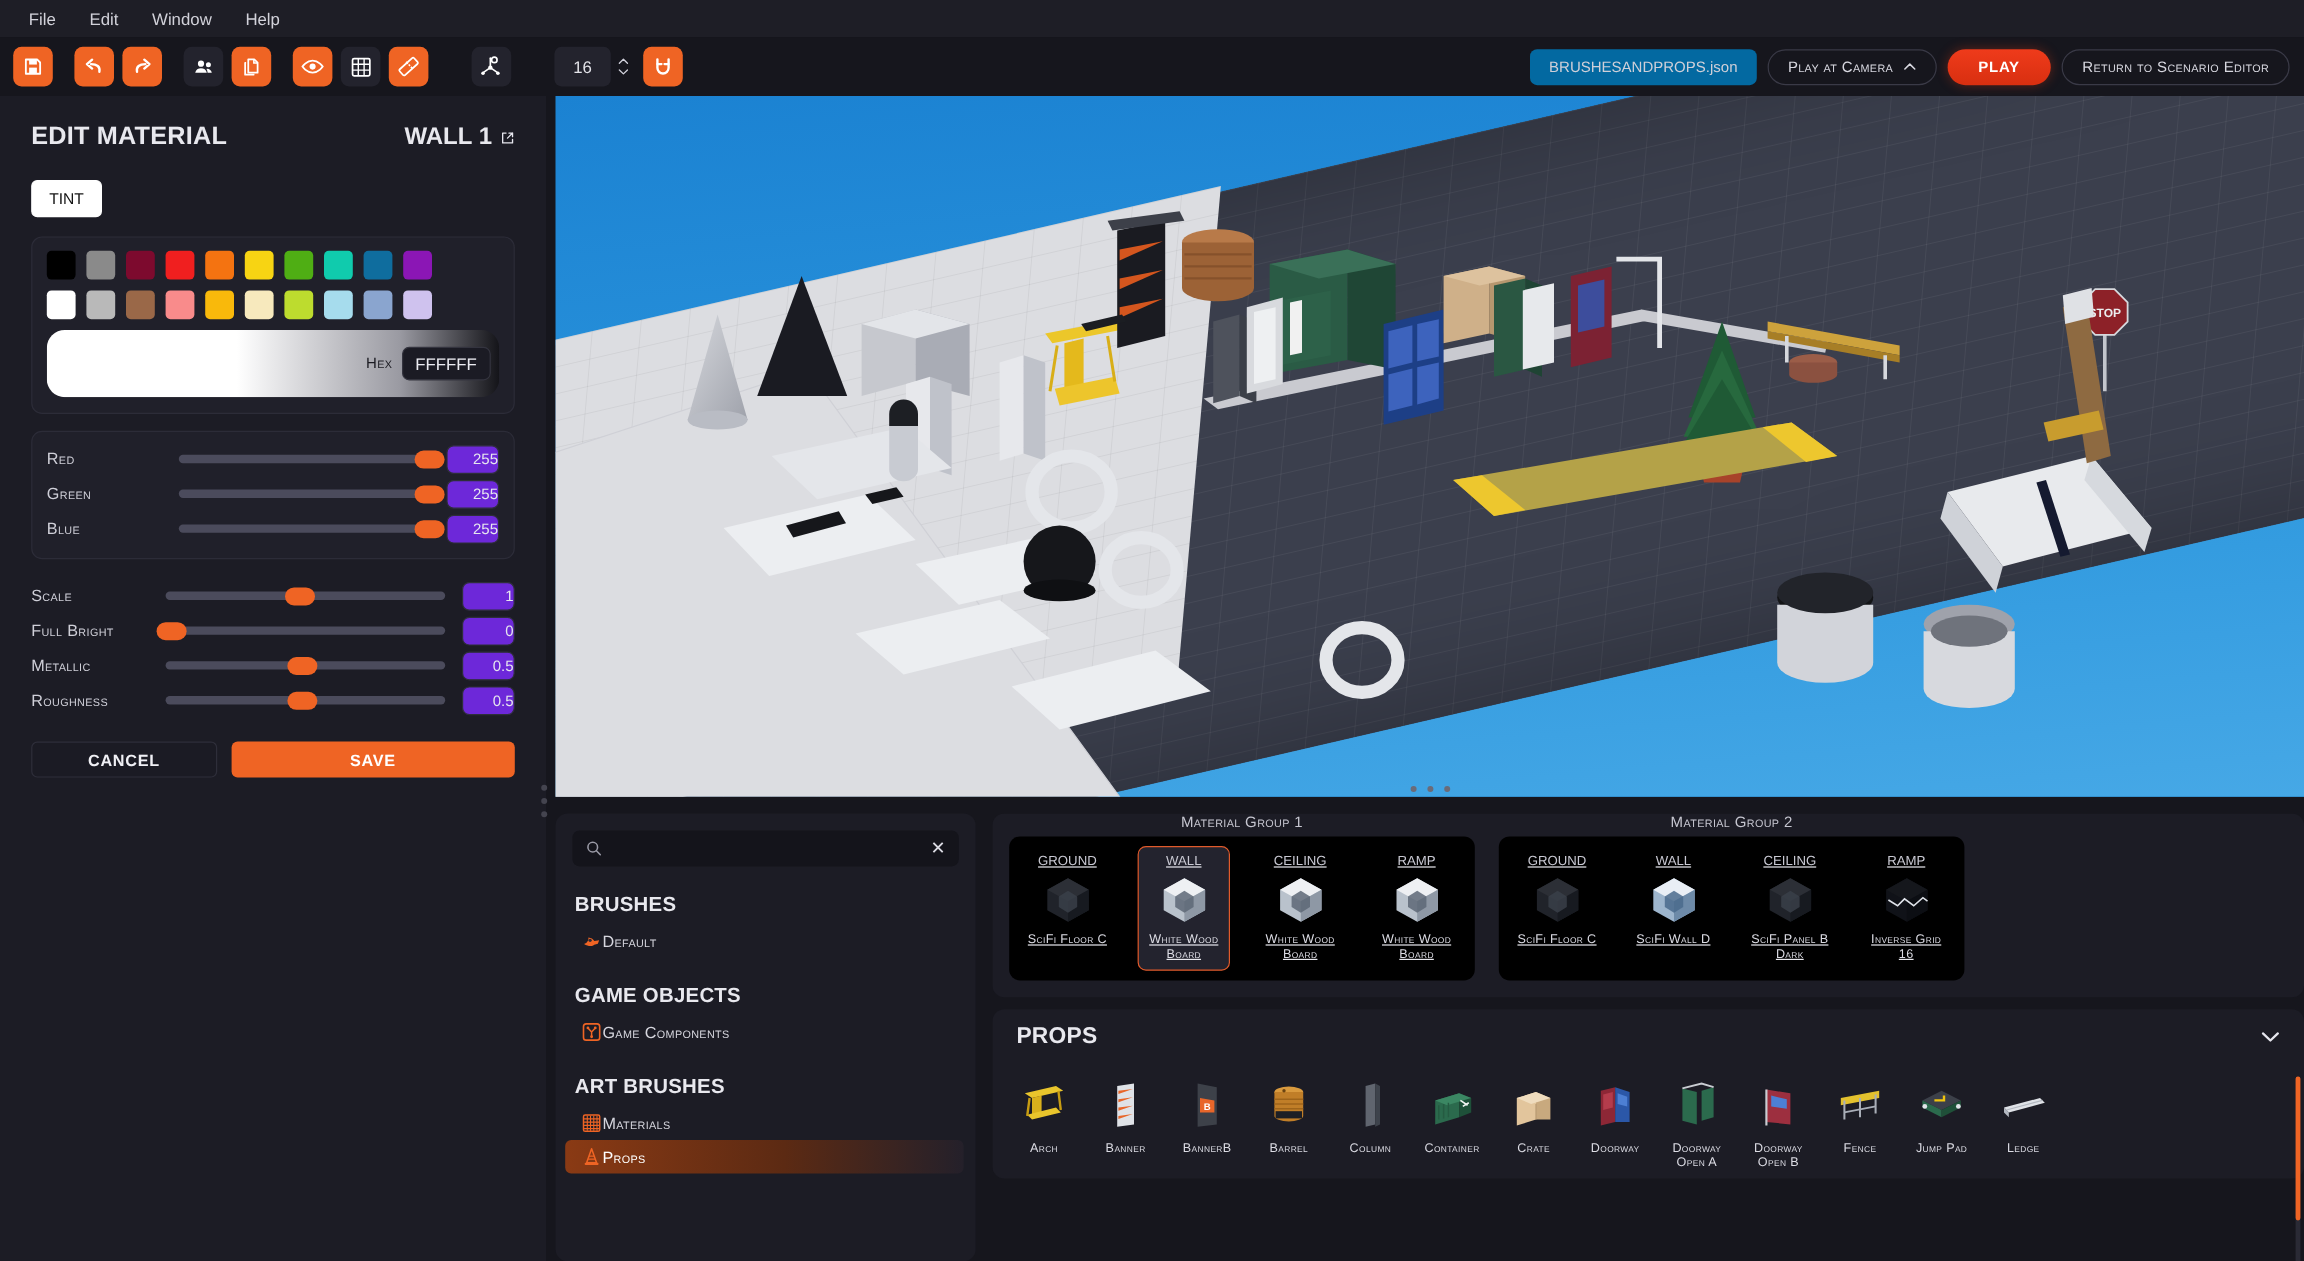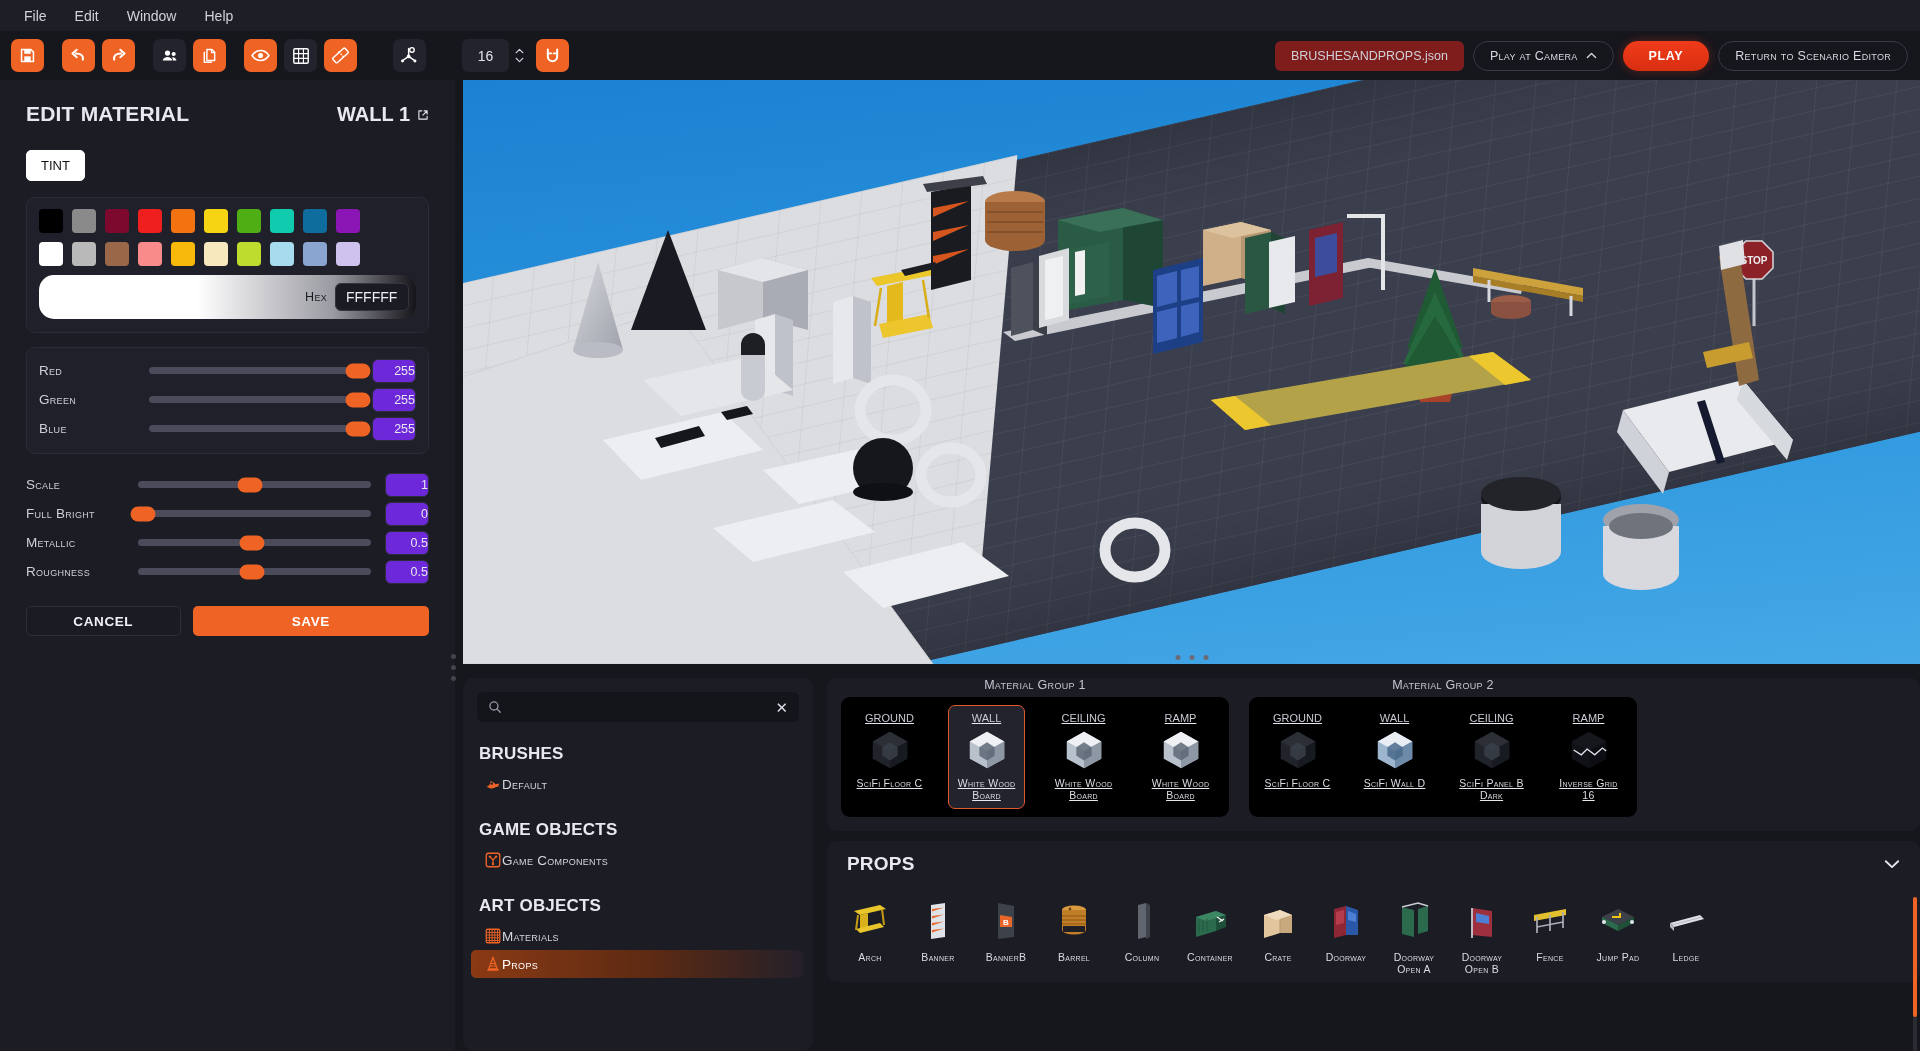--- a/index.html
+++ b/index.html
@@ -52,21 +52,21 @@
   .chev{ width:9px; height:6px; }
 
   #tb-right{
     position:absolute; right:12px; top:0; height:49px;
     display:flex; align-items:center; gap:9px;
   }
   .pill{
     height:30px; border-radius:15px; display:flex; align-items:center;
     padding:0 16px; font-size:12.5px; cursor:pointer; white-space:nowrap;
   }
-  .pill-flat{ background:#7f1d1d; color:#cfcfd8; border-radius:6px; }
+  .pill-flat{ background:#0369a1; color:#cfcfd8; border-radius:6px; }
   .pill-outline{ background:transparent; border:1px solid #3a3a47; color:#d8d8e0; }
   .pill-play{
     background:linear-gradient(180deg,#ef3b1b,#d82f10); color:#fff;
     font-weight:700; letter-spacing:.6px; padding:0 26px;
     box-shadow:0 0 10px rgba(230,60,20,.35);
   }
 
   
   #leftpanel{
     position:absolute; left:0; top:80px; width:455px; height:971px;
@@ -84,21 +84,21 @@
     border:1px solid #fff;
   }
   #color-card{
     margin:16px 26px 0 26px; background:#20202a; border:1px solid #2c2c38;
     border-radius:9px; padding:11px 12px 13px 12px;
   }
   .swatch-row{ display:flex; gap:9px; margin-bottom:9px; }
   .swatch{ width:24px; height:24px; border-radius:4px; cursor:pointer; }
   #grad-row{
     display:flex; align-items:center; margin-top:6px;
-    height:44px; border-radius:15px; overflow:hidden; position:relative;
+    height:56px; border-radius:15px; overflow:hidden; position:relative;
   }
   #grad{
     position:absolute; inset:0; border-radius:7px;
   }
   #hexwrap{
     position:absolute; right:7px; top:50%; transform:translateY(-50%);
     display:flex; align-items:center; gap:8px; z-index:2;
   }
   #hexlabel{ font-size:12.5px; color:#1b1b22; }
   #hexbox{
@@ -683,21 +683,21 @@
       <div class="cat-item sc">
         <svg class="cat-ico" viewBox="0 0 20 20">
           <rect x="2.5" y="2.5" width="15" height="15" rx="2.5" fill="none" stroke="#ef6424" stroke-width="1.5"></rect>
           <path d="M10 10V14M10 10L6.8 6.6M10 10l3.2-3.4" stroke="#ef6424" stroke-width="1.4" stroke-linecap="round"></path>
           <circle cx="6.6" cy="6.2" r="1.3" fill="#ef6424"></circle>
           <circle cx="13.4" cy="6.2" r="1.3" fill="#ef6424"></circle>
           <circle cx="10" cy="14.4" r="1.3" fill="#ef6424"></circle>
         </svg>
         <span>Game Components</span>
       </div>
-      <div class="cat-head">ART OBJECTS</div>
+      <div class="cat-head">ART BRUSHES</div>
       <div class="cat-item sc">
         <svg class="cat-ico" viewBox="0 0 20 20">
           <rect x="2.5" y="2.5" width="15" height="15" rx="1.5" fill="none" stroke="#ef6424" stroke-width="1.4"></rect>
           <path d="M3 6h14M3 9h14M3 12h14M3 15h14M6 3v14M9 3v14M12 3v14M15 3v14" stroke="#ef6424" stroke-width="1"></path>
         </svg>
         <span>Materials</span>
       </div>
       <div class="cat-item sc active">
         <svg class="cat-ico" viewBox="0 0 20 20">
           <path d="M10 2.5l4.6 13H5.4z" fill="none" stroke="#ef6424" stroke-width="1.4" stroke-linejoin="round"></path>

